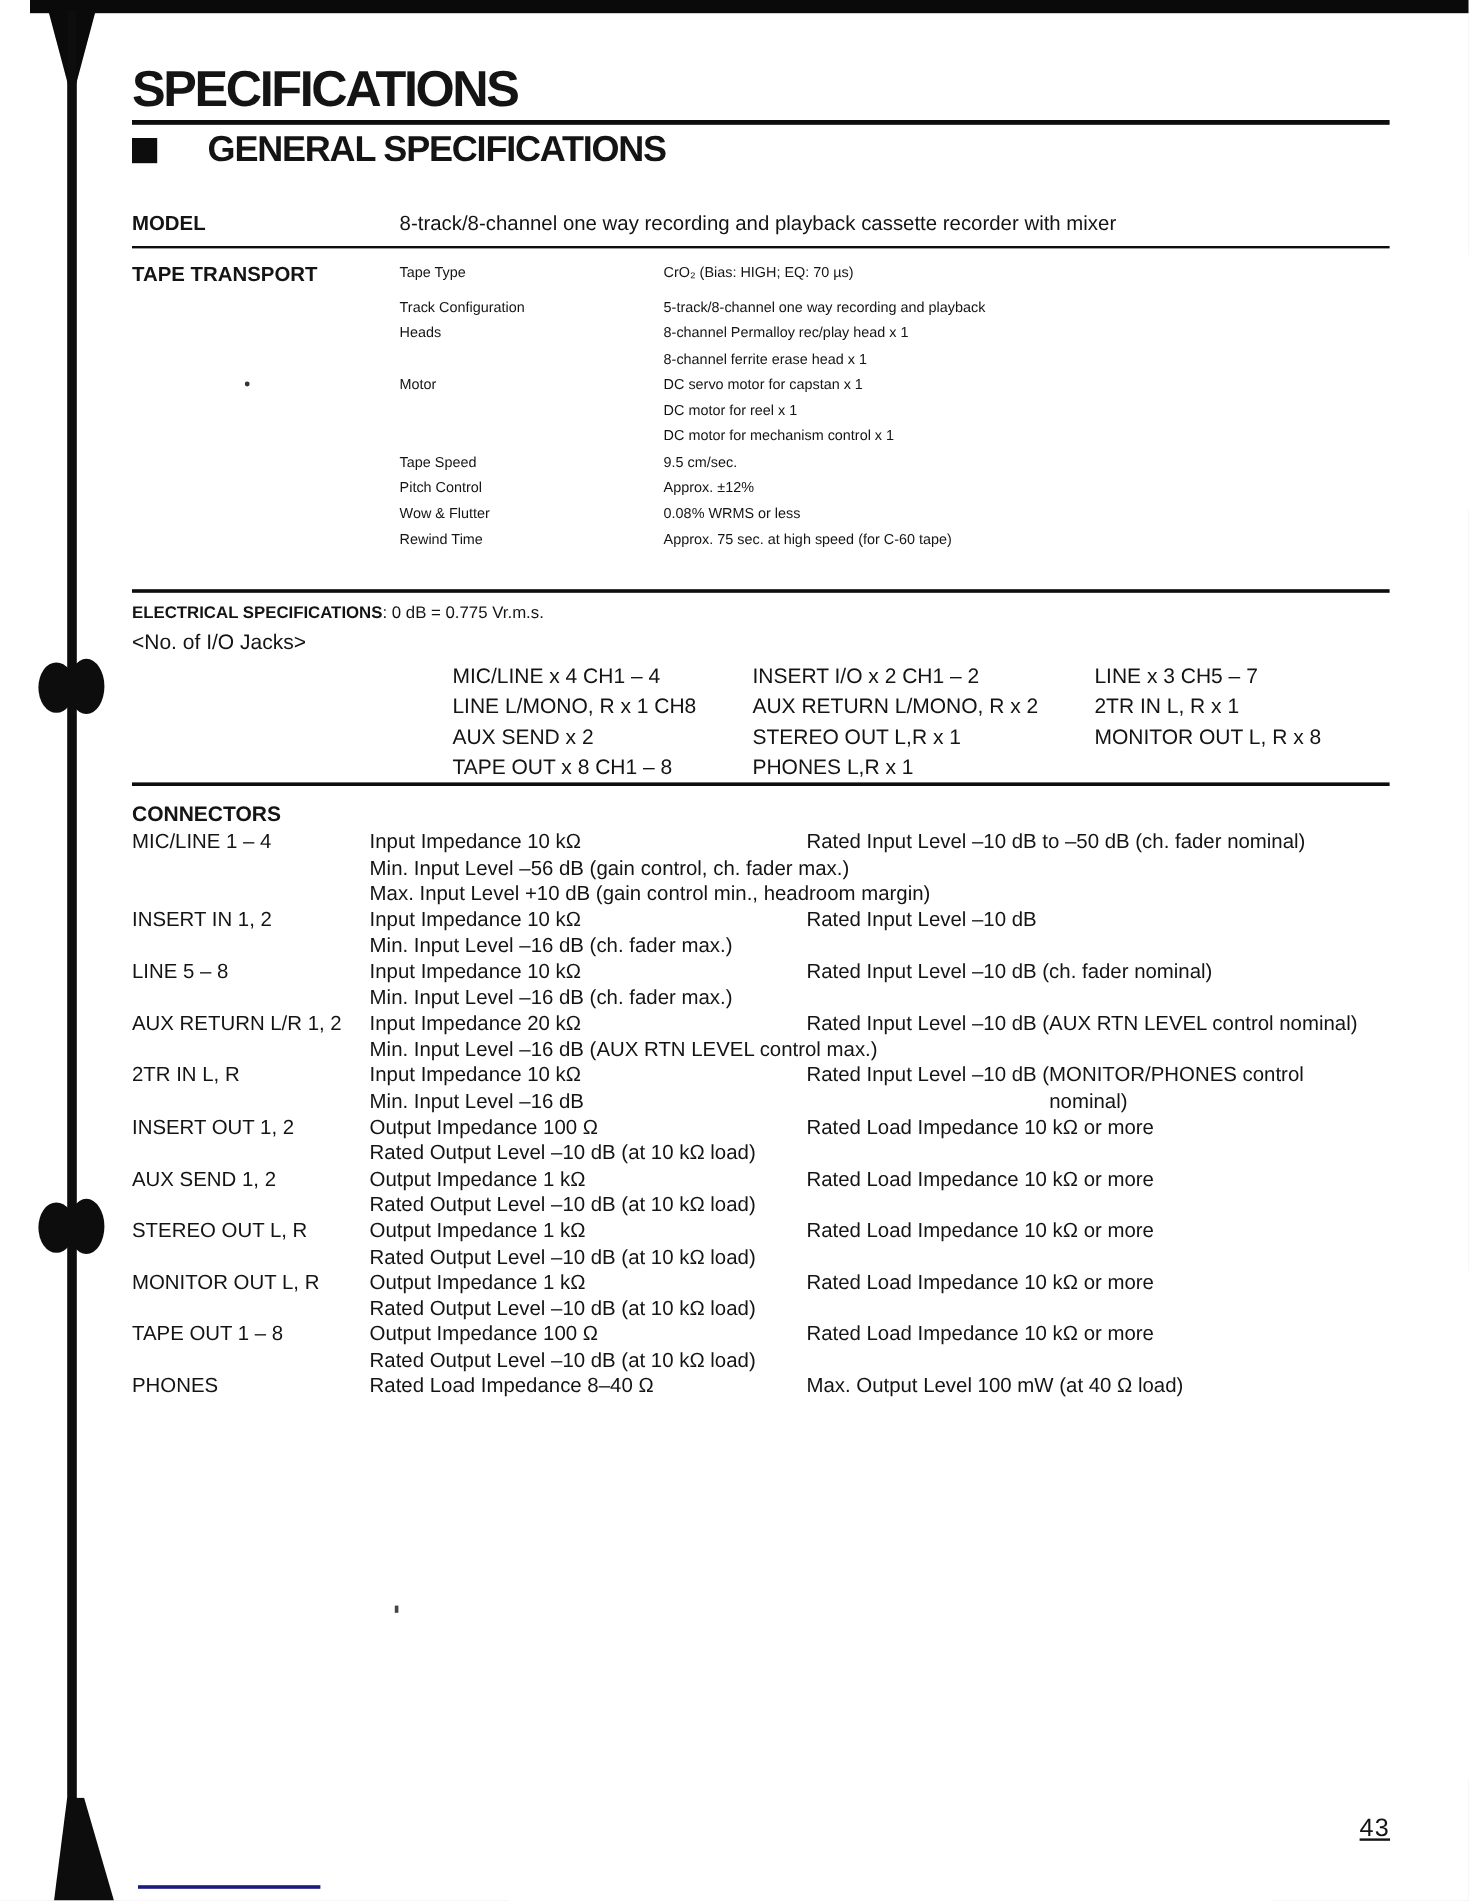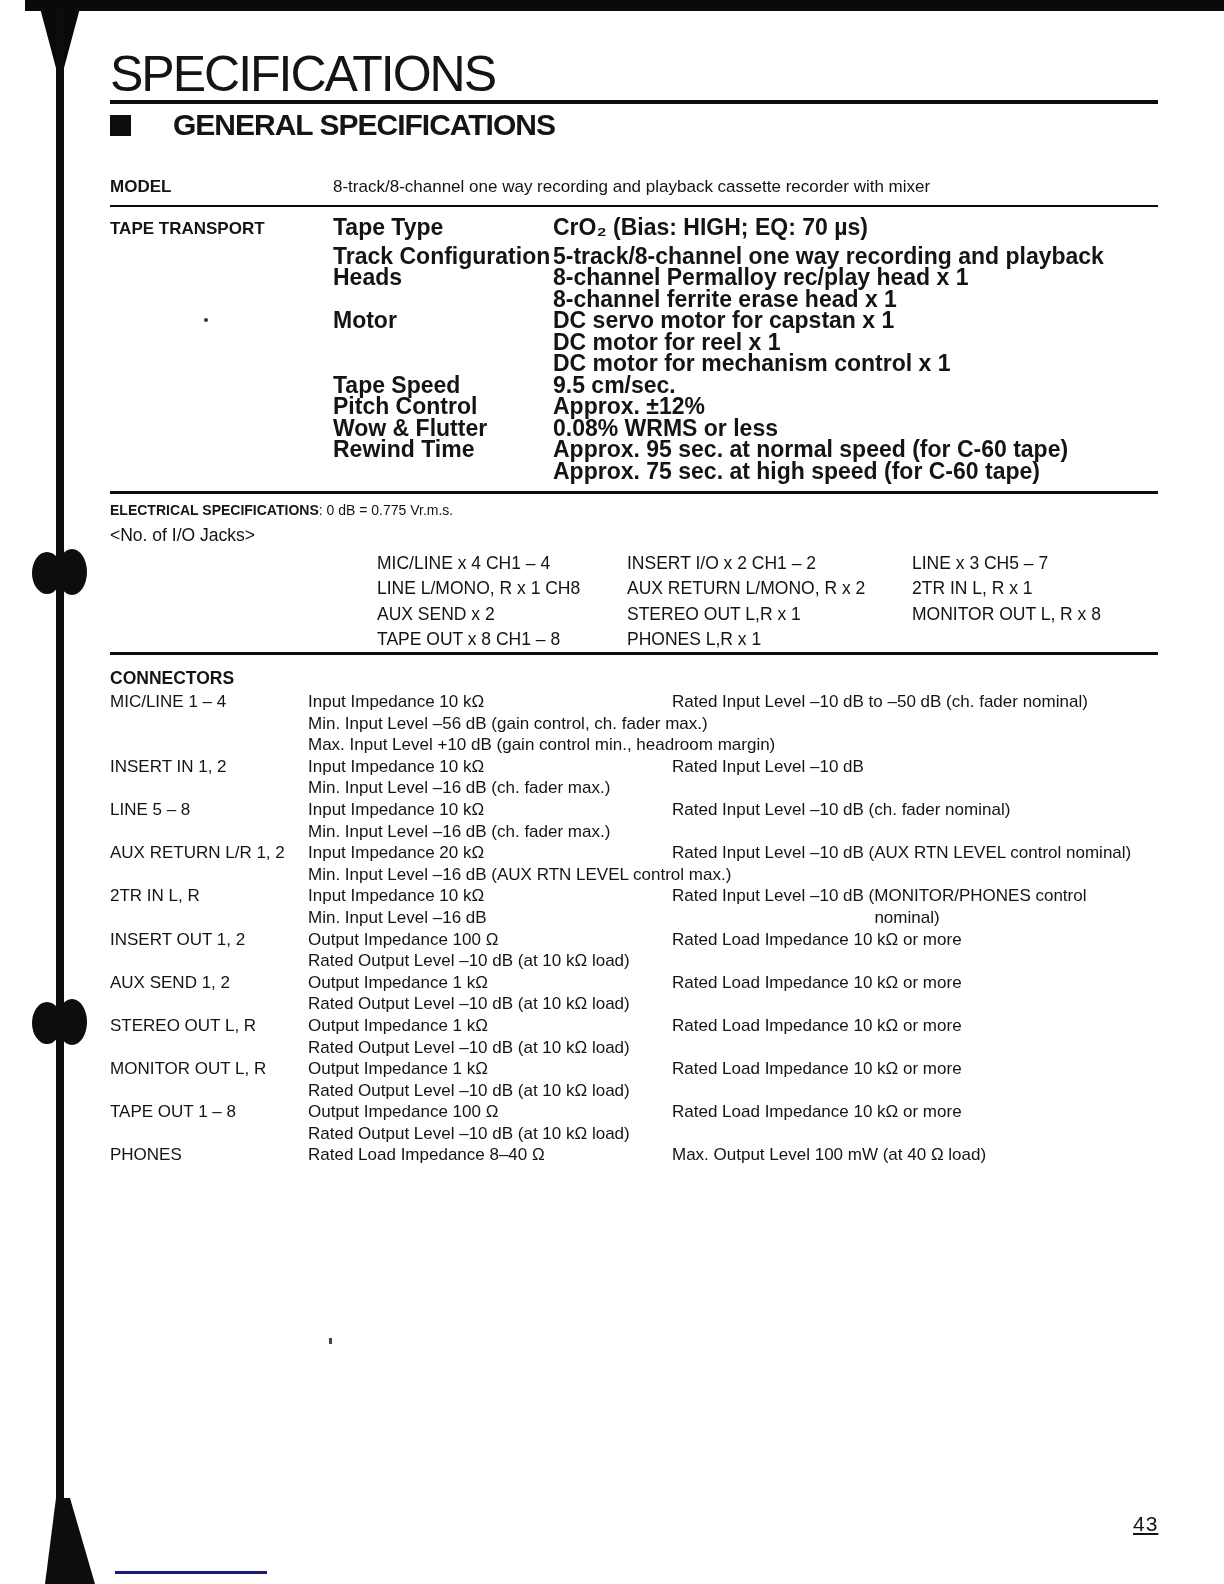--- a/index.html
+++ b/index.html
@@ -23,29 +23,29 @@
   .navy-line{position:absolute;left:115px;top:1571px;width:152px;height:3px;}
   .dot-a{position:absolute;left:204px;top:318px;width:4px;height:4px;background:#333;border-radius:50%;}
   .dot-b{position:absolute;left:329px;top:1338px;width:3px;height:6px;background:#444;}
   
   .rule{position:absolute;left:110px;width:1048px;background:#0d0d0d;}
   .rule1{top:100px;height:4px;}
   .rule2{top:205px;height:2px;}
   .rule3{top:491px;height:3px;}
   .rule4{top:652px;height:3px;}
   
-  .title{position:absolute;left:110px;top:52px;font-size:50px;font-weight:400;letter-spacing:-2px;line-height:44px;}
+  .title{position:absolute;left:110px;top:52px;font-size:42px;font-weight:700;letter-spacing:-2px;line-height:44px;}
   .section-heading{position:absolute;left:110px;top:108px;font-size:30px;font-weight:700;letter-spacing:-1px;line-height:34px;display:flex;align-items:center;gap:38px;}
   .sq{display:inline-block;width:21px;height:21px;background:#0d0d0d;margin-right:4px;}
   
   .model-row{position:absolute;left:110px;top:176px;width:1050px;display:grid;grid-template-columns:223px auto;font-size:17px;line-height:21px;white-space:nowrap;}
   .model-row .lab{font-weight:700;}
   
   .tt-label{position:absolute;left:110px;top:219px;font-size:17px;font-weight:700;white-space:nowrap;}
-  .tape-rows{position:absolute;left:333px;top:217px;width:827px;font-size:23px;line-height:21.5px;font-weight:bold;}
+  .tape-rows{position:absolute;left:333px;top:217px;width:827px;font-size:12px;line-height:21.5px;}
   .tt-row{display:grid;grid-template-columns:220px auto;}
   .tt-gap{margin-bottom:7px;}
   .tt-row>div{white-space:nowrap;}
   
   .elec-heading{position:absolute;left:110px;top:502px;font-size:14px;white-space:nowrap;}
   .elec-heading .b{font-weight:700;}
   .jacks-label{position:absolute;left:110px;top:525px;font-size:17.5px;white-space:nowrap;}
   .jacks-table{position:absolute;left:333px;top:551px;width:827px;display:grid;grid-template-columns:250px 285px auto;font-size:17.5px;line-height:25.3px;margin-left:44px;}
   .jack-col>div{white-space:nowrap;}
   
@@ -130,21 +130,20 @@
       </div>
       <div class="tt-row">
         <div class="tt-name">Wow &amp; Flutter</div>
         <div class="tt-values">
           <div class="tt-line">0.08% WRMS or less</div>
         </div>
       </div>
       <div class="tt-row">
         <div class="tt-name">Rewind Time</div>
         <div class="tt-values">
-          <div class="tt-line">Approx. 95 sec. at normal speed (for C-60 tape)</div>
           <div class="tt-line">Approx. 75 sec. at high speed (for C-60 tape)</div>
         </div>
       </div>
     </div>
   <div class="rule rule3"></div>
 
   <div class="elec-heading">
     <span class="b">ELECTRICAL SPECIFICATIONS</span><span>: 0 dB = 0.775 Vr.m.s.</span>
   </div>
   <div class="jacks-label">&lt;No. of I/O Jacks&gt;</div>

